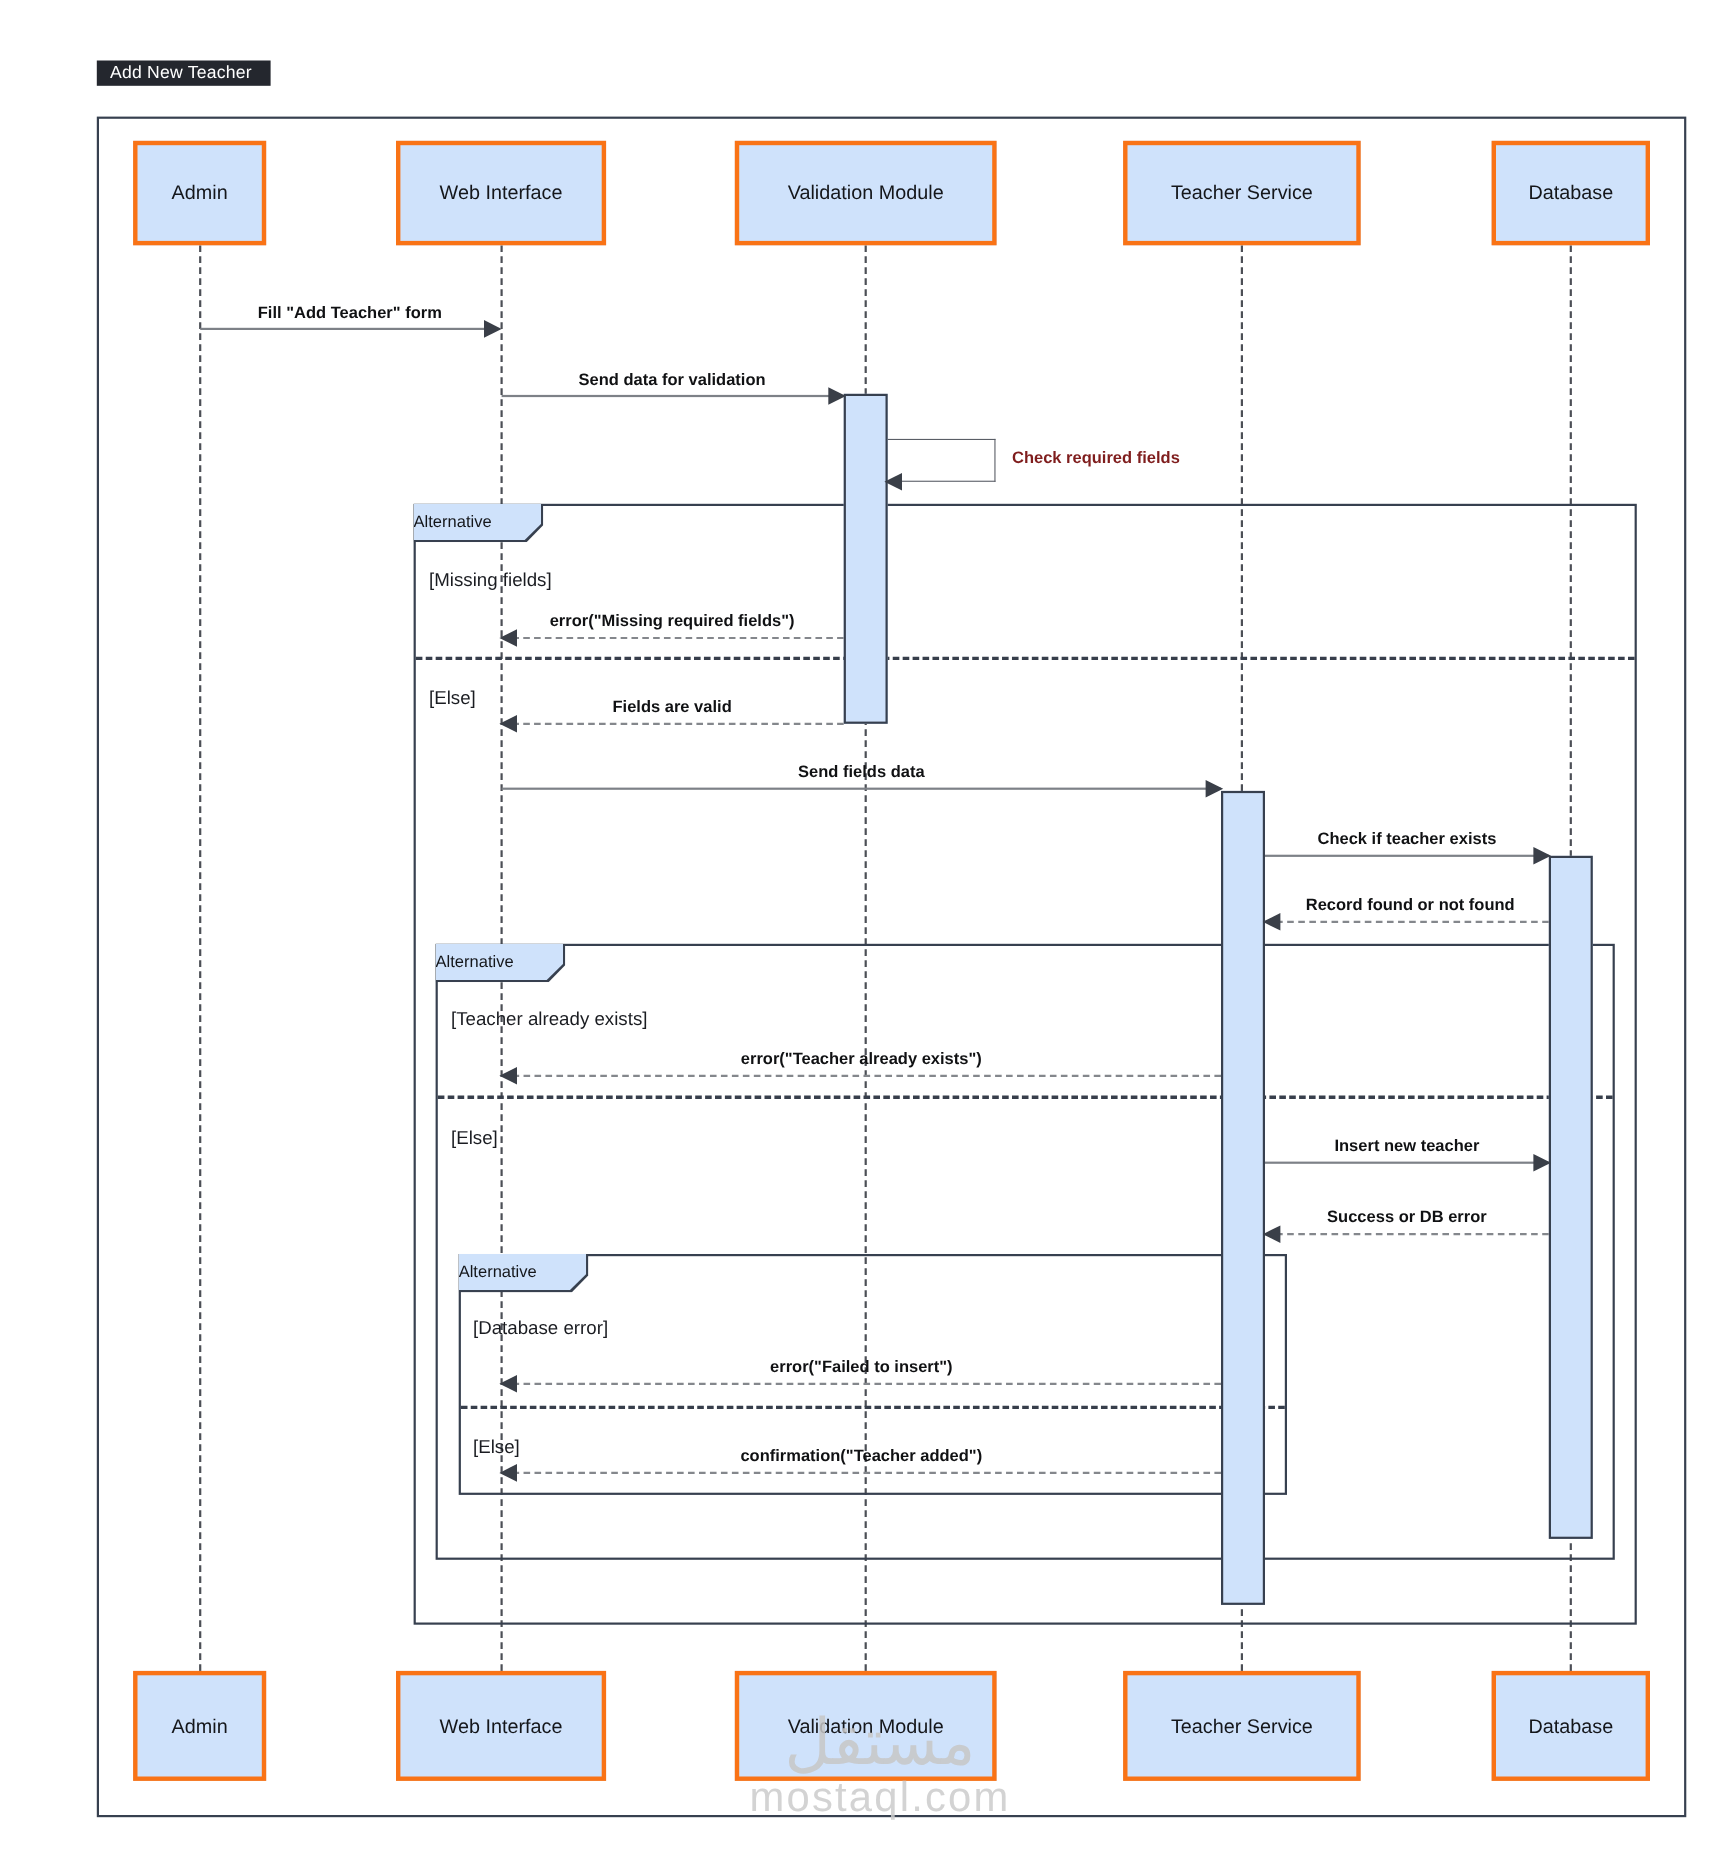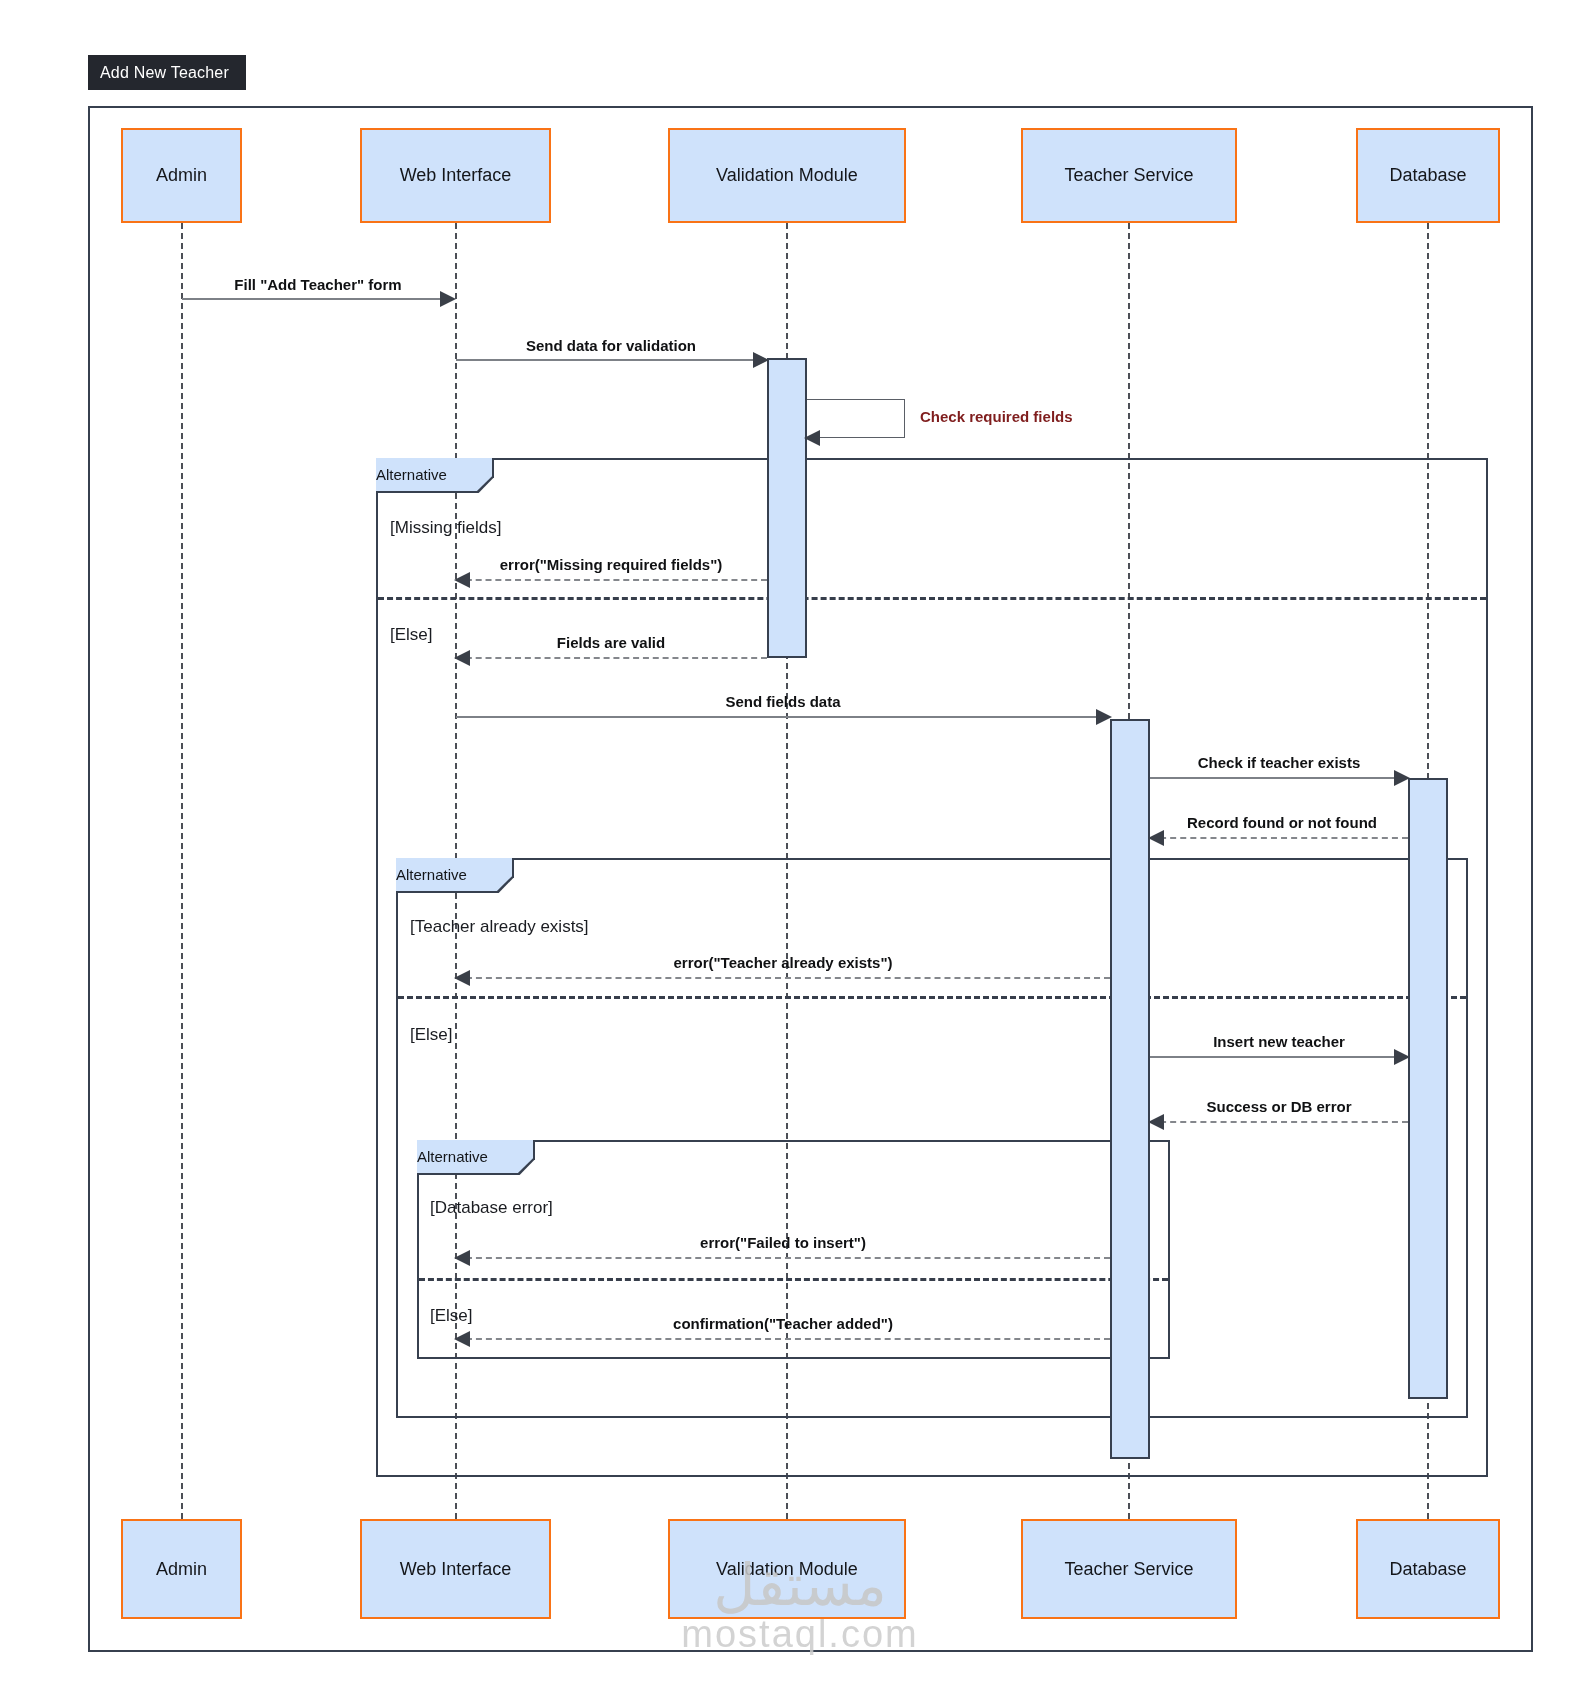--- a/index.html
+++ b/index.html
@@ -9,21 +9,21 @@
   }
   
   .title-chip{
     position:absolute;background:#24272e;color:#ffffff;font-size:16px;
     display:flex;align-items:center;padding:0 12px;letter-spacing:.2px;
   }
   
   .frame{position:absolute;border:2.5px solid #37404f;box-sizing:border-box;}
   
   .pbox{
-    position:absolute;background:#cfe2fb;border:2px solid #f97316;box-sizing:border-box;
+    position:absolute;background:#cfe2fb;border:4px solid #f97316;box-sizing:border-box;
     display:flex;align-items:center;justify-content:center;font-size:18px;color:#14161a;
     text-align:center;
   }
   
   .lifeline{position:absolute;width:0;border-left:2px dashed #4c4f56;}
   
   .activation{position:absolute;background:#cfe2fb;border:2px solid #37404f;box-sizing:border-box;}
   
   .fragment{position:absolute;border:2px solid #37404f;box-sizing:border-box;}
   .frag-tab-outer{position:absolute;background:#37404f;
@@ -55,21 +55,21 @@
   
   .wm{position:absolute;text-align:center;color:#c7c7c7;opacity:.85;pointer-events:none;}
   .wm-ar{font-size:58px;font-weight:400;line-height:1;}
   .wm-dom{font-size:38px;letter-spacing:2px;line-height:1.1;color:#cccccc;}
 </style>
 </head>
 <body>
 
 <div id="canvas">
 
-  <div class="title-chip" style="left:88px;top:55px;width:134px;height:35px;">Add New Teacher</div>
+  <div class="title-chip" style="left:88px;top:55px;width:134px;height:23px;">Add New Teacher</div>
 
   <div class="frame" style="left:88px;top:106px;width:1445px;height:1546px;"></div>
 
   <div class="lifeline" style="left:181px;top:223px;height:1296px;"></div>
   <div class="lifeline" style="left:455px;top:223px;height:1296px;"></div>
   <div class="lifeline" style="left:786px;top:223px;height:1296px;"></div>
   <div class="lifeline" style="left:1128px;top:223px;height:1296px;"></div>
   <div class="lifeline" style="left:1427px;top:223px;height:1296px;"></div>
 
   <div class="fragment" style="left:376px;top:458px;width:1112px;height:1019px;"></div>

